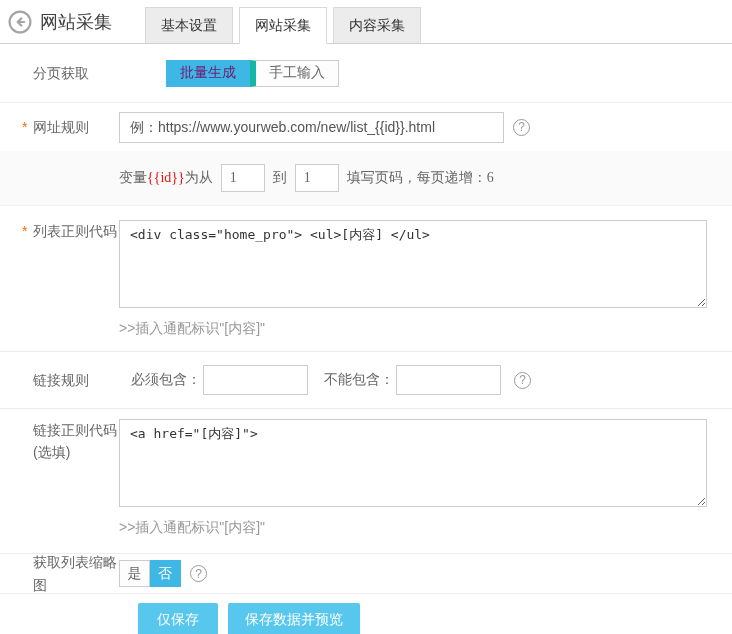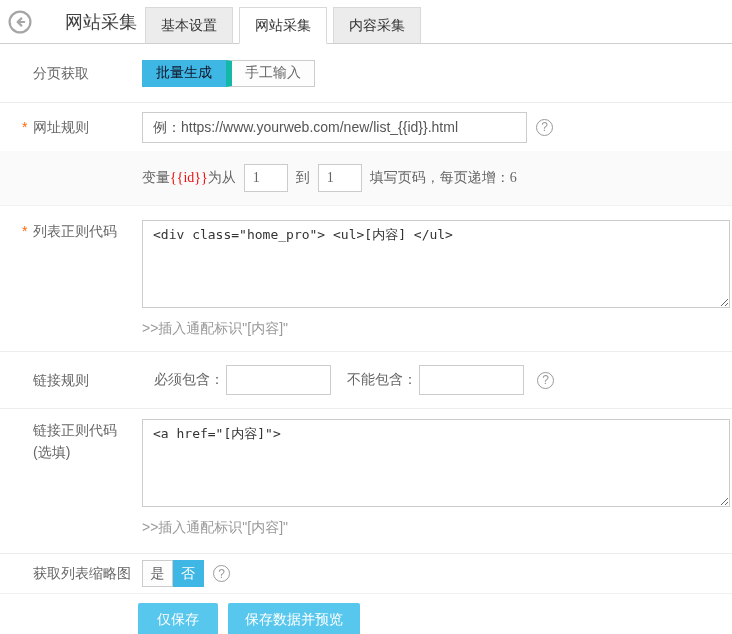--- a/index.html
+++ b/index.html
@@ -9,48 +9,48 @@
     --token-red:#ee1111;
   }
   *{box-sizing:border-box;}
   html,body{margin:0;padding:0;}
   body{
     width:732px;height:634px;overflow:hidden;background:#fff;
     font-family:"Liberation Sans","DejaVu Sans",sans-serif;
     font-size:14px;color:#666;
   }
   
-  .header{position:relative;height:44px;border-bottom:1px solid #cfcfcf;display:flex;align-items:center;gap:25px;}
+  .header{position:relative;height:44px;border-bottom:1px solid #cfcfcf;display:flex;align-items:center;}
   .back-btn{margin-left:8px;width:24px;height:24px;cursor:pointer;flex-shrink:0;}
   .page-title{font-size:18px;color:#3f3f3f;font-weight:400;margin:0 0 0 8px;}
   .tabs{position:absolute;left:145px;bottom:-1px;display:flex;}
   .tab{
     width:88px;height:37px;border:1px solid #d9d9d9;border-bottom:1px solid #cfcfcf;
     background:#ececec;color:#333;display:flex;align-items:center;justify-content:center;
     margin-right:6px;cursor:pointer;
   }
   .tab.active{background:#fff;border-bottom:1px solid #fff;}
   
   .row{display:flex;}
-  .label-cell{width:142px;flex-shrink:0;padding-left:33px;position:relative;color:#666;line-height:1.6;}
+  .label-cell{width:119px;flex-shrink:0;padding-left:33px;position:relative;color:#666;line-height:1.6;}
   .label-cell .req{position:absolute;left:22px;color:var(--required);}
   .r-pagination{height:59px;align-items:center;border-bottom:1px solid #ededed;}
   .r-url{height:48px;align-items:center;}
   .r-var{height:55px;align-items:center;background:#fafafa;border-bottom:1px solid #f2f2f2;}
   .r-listregex{padding:14px 0 13px;border-bottom:1px solid #ededed;}
   .r-linkrule{height:57px;align-items:center;border-bottom:1px solid #ededed;}
   .r-linkregex{padding:10px 0 16px;border-bottom:1px solid #ededed;}
   .r-thumb{height:40px;align-items:center;border-bottom:1px solid #f0f0f0;}
   
   .toggle-group{display:flex;}
   .toggle-btn{
     height:27px;padding:0 13px;display:flex;align-items:center;border:1px solid #ccc;
     background:#fdfdfd;color:#666;cursor:pointer;
   }
-  .toggle-btn.selected{background:var(--accent);border-color:var(--accent);color:#0f172a;}
+  .toggle-btn.selected{background:var(--accent);border-color:var(--accent);color:#701a75;margin-left:47px;}
   .toggle-btn + .toggle-btn{border-left:none;}
   .toggle-btn.selected + .toggle-btn{border-left:6px solid #14b8a6;}
   .url-input{
     width:385px;height:31px;border:1px solid #ccc;padding:0 10px;
     font-family:inherit;font-size:14px;color:#c2410c;outline:none;
   }
   .url-input::placeholder{color:#555;opacity:1;}
   .help{
     width:17px;height:17px;border:1px solid #9a9a9a;border-radius:50%;color:#9a9a9a;
     font-size:12px;display:inline-flex;align-items:center;justify-content:center;

